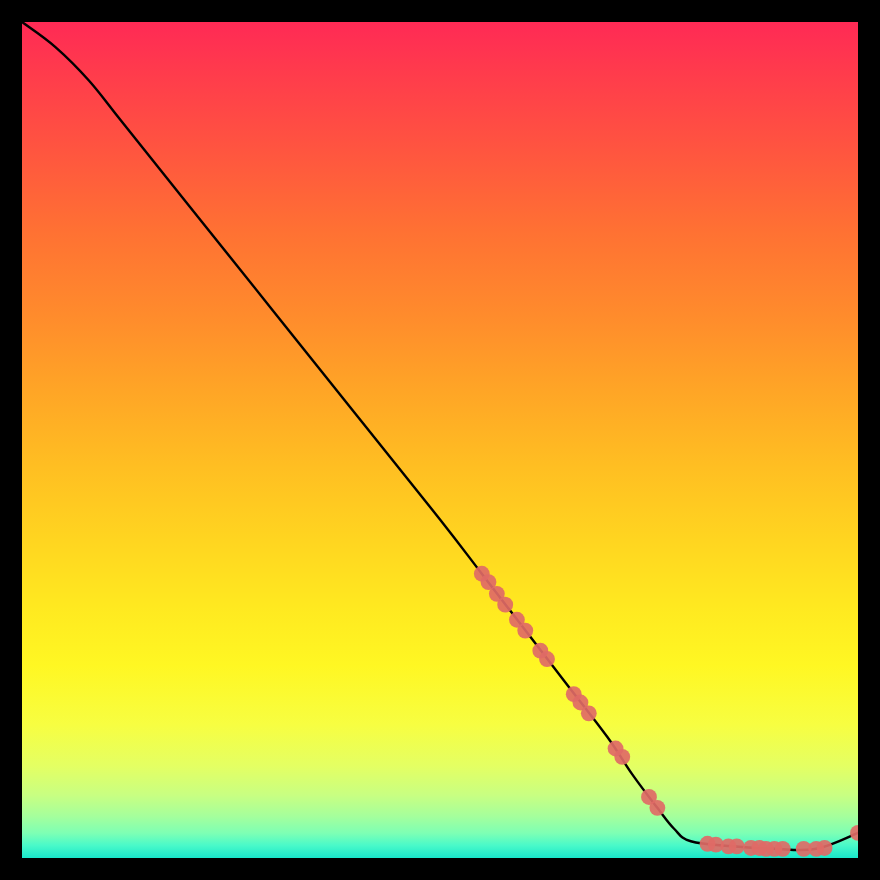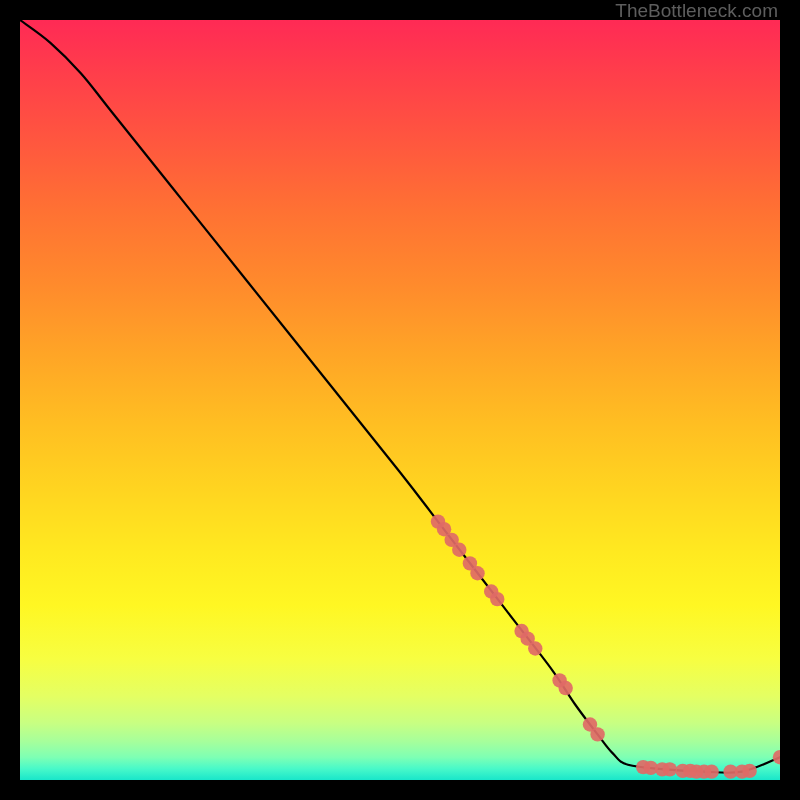--- a/index.html
+++ b/index.html
@@ -61,21 +61,20 @@
     top: 0;
     width: 760px;
     height: 760px;
     overflow: visible;
   }
 </style>
 </head>
 <body>
 
 <div class="container">
-  <div class="watermark">TheBottleneck.com</div>
   <div class="plot-area">
     <svg class="curve" viewBox="0 0 760 760" preserveAspectRatio="none">
       <path id="curve-path" fill="none" stroke="#000" stroke-width="2.2" stroke-linecap="round" stroke-linejoin="round" d="M 0.00 0.00 C 5.47 4.10, 19.46 13.22, 30.40 22.80 C 41.34 32.38, 49.86 40.89, 60.80 53.20 C 71.74 65.51, 74.78 70.68, 91.20 91.20 C 107.62 111.72, 127.38 136.42, 152.00 167.20 C 176.62 197.98, 200.64 228.00, 228.00 262.20 C 255.36 296.40, 276.64 323.00, 304.00 357.20 C 331.36 391.40, 359.48 426.21, 380.00 452.20 C 400.52 478.19, 404.32 483.82, 418.00 501.60 C 431.68 519.38, 442.32 533.22, 456.00 551.00 C 469.68 568.78, 480.32 582.62, 494.00 600.40 C 507.68 618.18, 521.06 634.75, 532.00 649.80 C 542.94 664.85, 546.59 672.37, 554.80 684.00 C 563.01 695.63, 570.76 705.51, 577.60 714.40 C 584.44 723.29, 587.33 727.93, 592.80 733.40 C 598.27 738.87, 598.42 741.93, 608.00 744.80 C 617.58 747.67, 632.32 748.13, 646.00 749.36 C 659.68 750.59, 670.32 751.23, 684.00 751.64 C 697.68 752.05, 708.32 754.24, 722.00 751.64 C 735.68 749.04, 753.16 739.80, 760.00 737.20"></path>
       <g id="markers-group">
           <circle cx="418.00" cy="501.60" r="7.2" fill="#e06a66" fill-opacity="0.92"></circle>
           <circle cx="424.08" cy="509.20" r="7.2" fill="#e06a66" fill-opacity="0.92"></circle>
           <circle cx="431.68" cy="519.84" r="7.2" fill="#e06a66" fill-opacity="0.92"></circle>
           <circle cx="439.28" cy="529.72" r="7.2" fill="#e06a66" fill-opacity="0.92"></circle>
           <circle cx="449.92" cy="543.40" r="7.2" fill="#e06a66" fill-opacity="0.92"></circle>
           <circle cx="457.52" cy="553.28" r="7.2" fill="#e06a66" fill-opacity="0.92"></circle>

